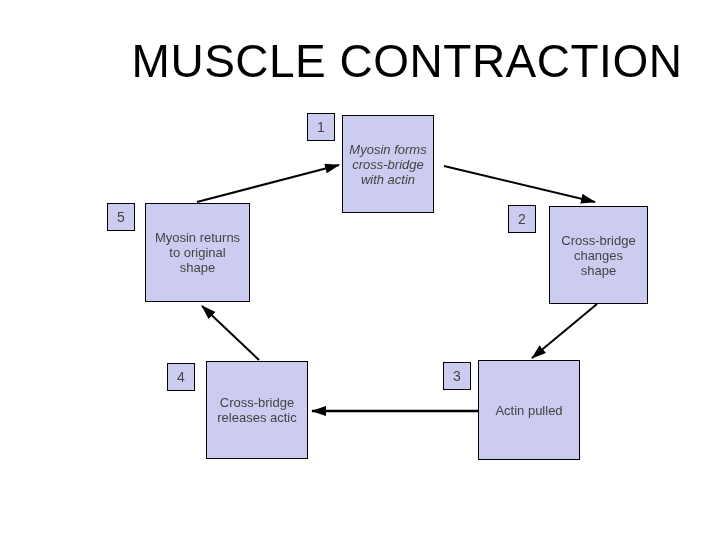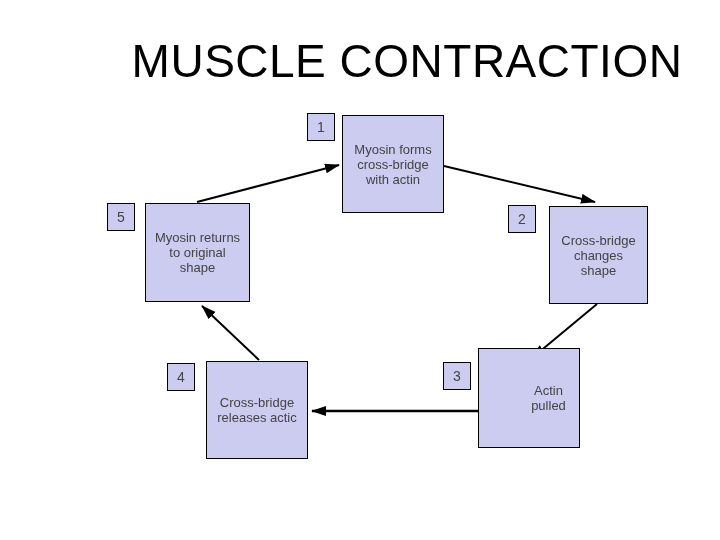--- a/index.html
+++ b/index.html
@@ -51,23 +51,23 @@
     height: 28px;
     background: #ccccf0;
     border: 1.5px solid #000000;
     box-sizing: border-box;
     display: flex;
     align-items: center;
     justify-content: center;
     color: #434343;
     font-size: 14px;
   }
-  .box1 { left: 295px; top: 115px; width: 102px; height: 98px; }
+  .box1 { left: 295px; top: 115px; width: 92px; height: 98px; font-style: italic; }
   .box2 { left: 502px; top: 206px; width: 99px;  height: 98px; }
-  .box3 { left: 431px; top: 348px; width: 102px; height: 100px; padding-left: 39px; }
+  .box3 { left: 431px; top: 360px; width: 102px; height: 100px; }
   .box4 { left: 159px; top: 361px; width: 102px; height: 98px; }
   .box5 { left: 98px;  top: 203px; width: 105px; height: 99px; }
   .badge1 { left: 260px; top: 113px; }
   .badge2 { left: 461px; top: 205px; }
   .badge3 { left: 396px; top: 362px; }
   .badge4 { left: 120px; top: 363px; }
   .badge5 { left: 60px;  top: 203px; }
 </style>
 </head>
 <body>

